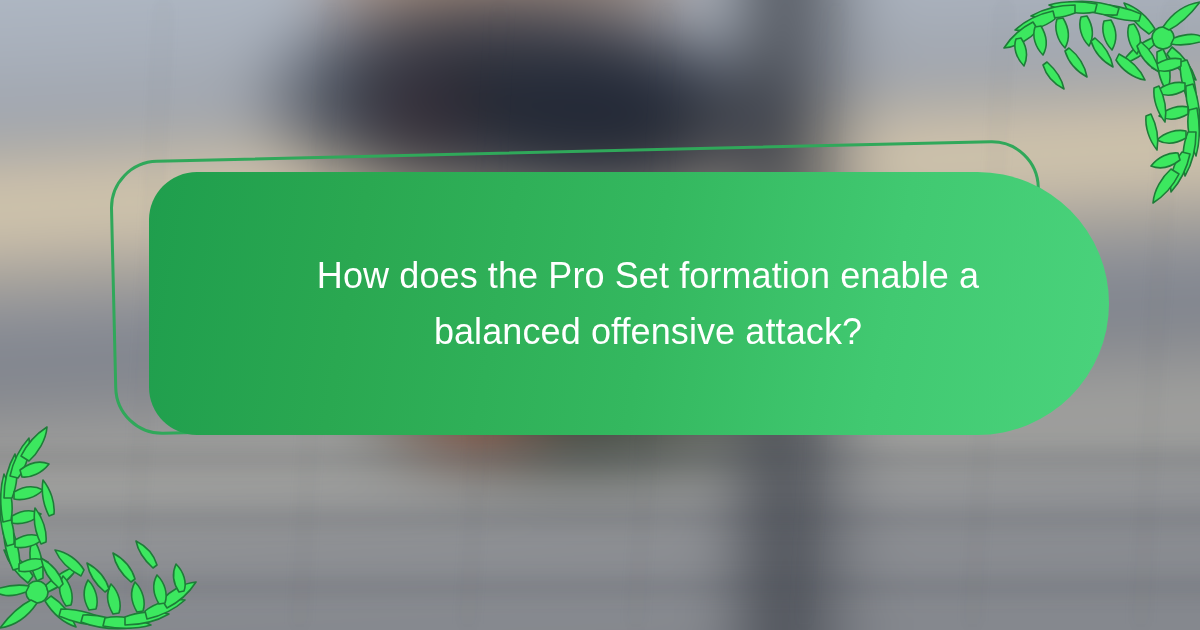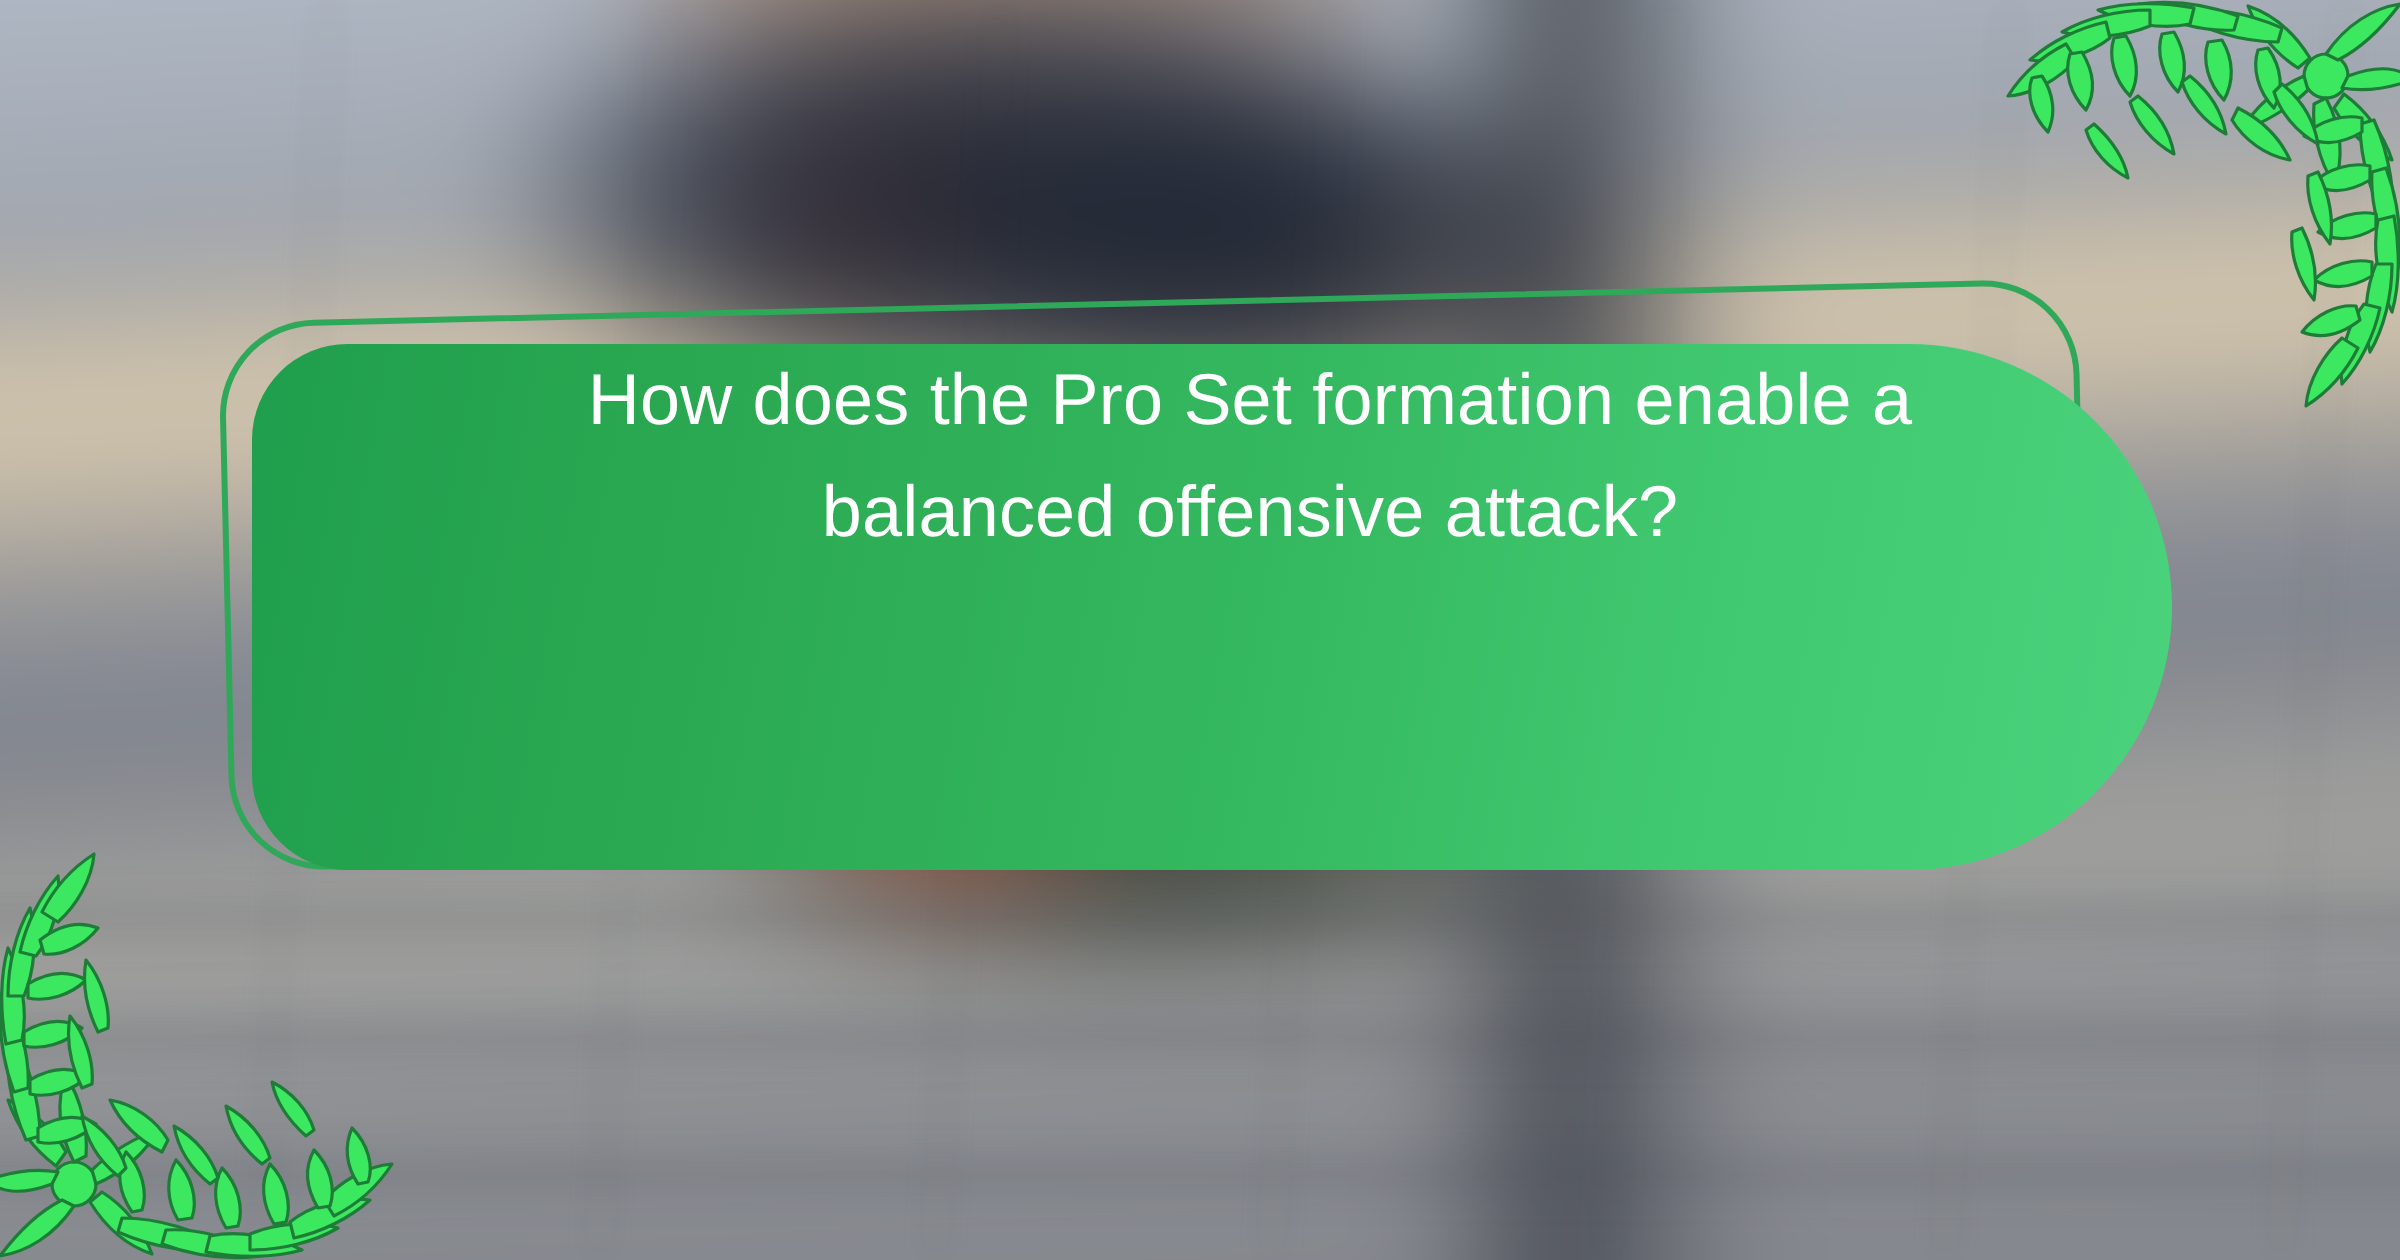--- a/index.html
+++ b/index.html
@@ -109,27 +109,28 @@
     height: 275px;
     border: 3px solid #30a85a;
     border-radius: 48px 48px 48px 48px;
     transform: rotate(-1.35deg);
     box-sizing: border-box;
     background: transparent;
   }
 
   .card-fill {
     position: absolute;
-    left: 126px;
+    left: 149px;
     top: 172px;
     width: 960px;
     height: 263px;
     border-radius: 48px 132px 132px 48px;
     background: linear-gradient(100deg, #1f9e4d 0%, #2aa851 22%, #34b85f 52%, #41c971 76%, #4ad37c 100%);
     display: flex;
+    align-items: center;
     justify-content: center;
     box-sizing: border-box;
     padding: 0 72px 0 110px;
   }
 
   .headline {
     color: #ffffff;
     font-size: 36px;
     line-height: 56px;
     font-weight: 400;

